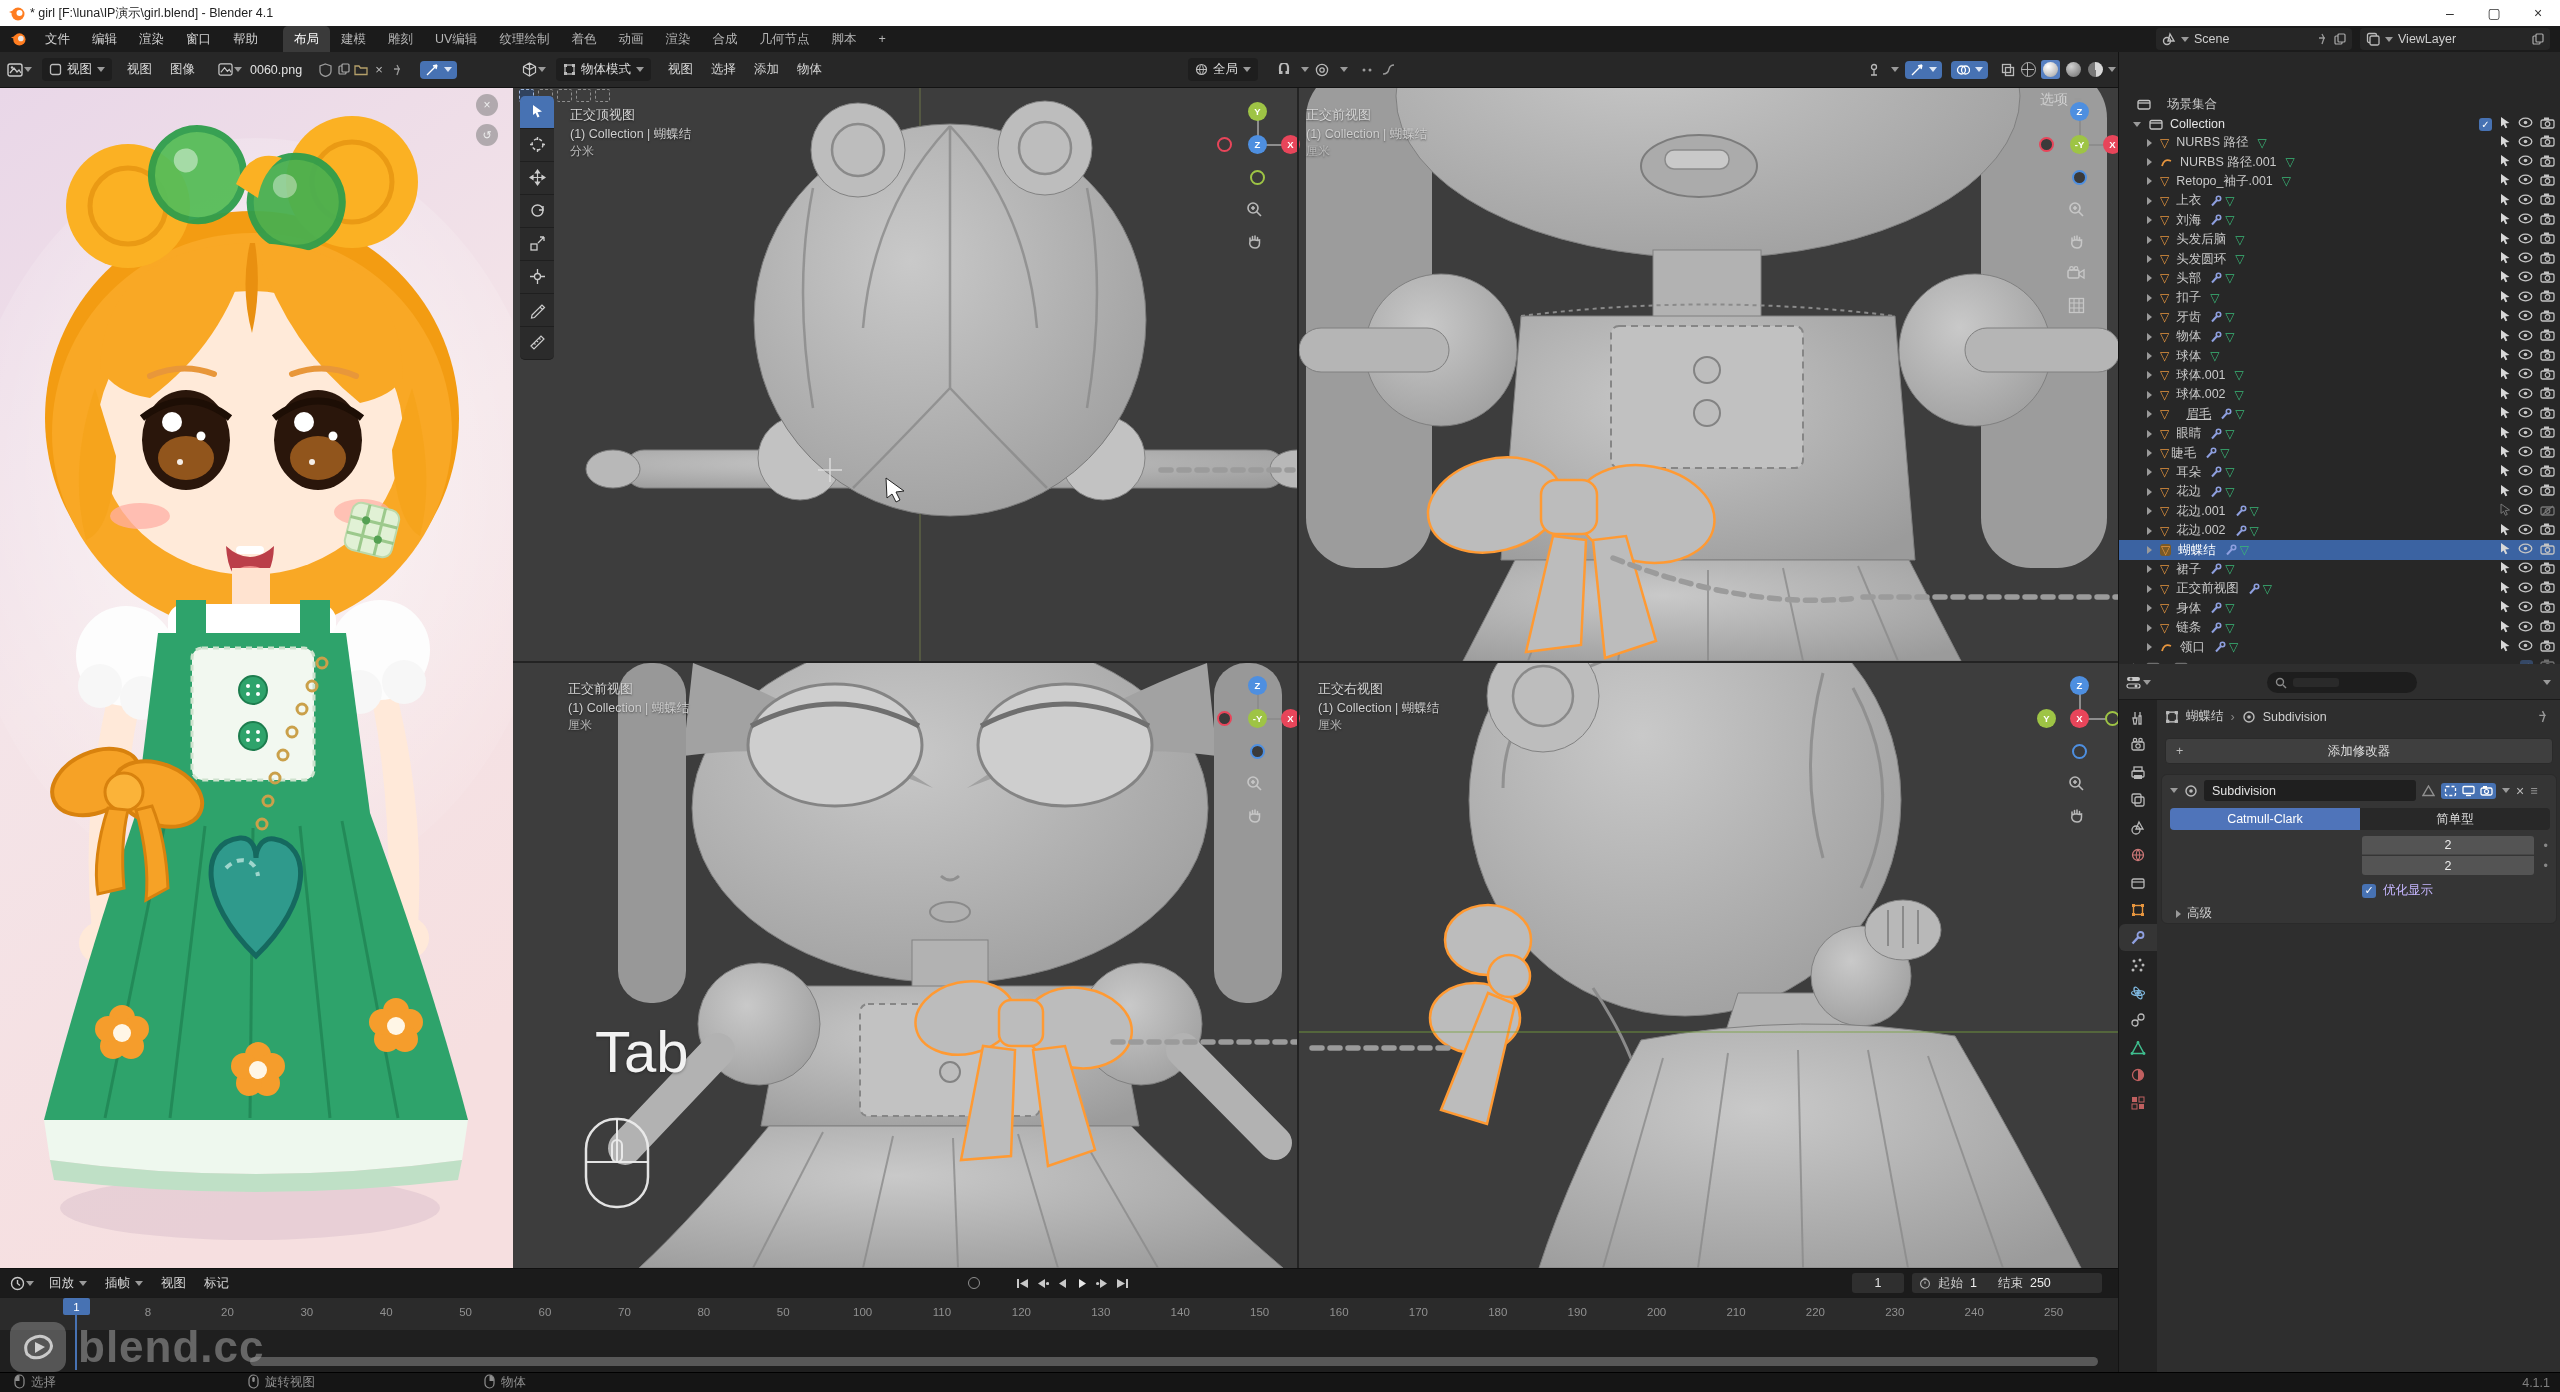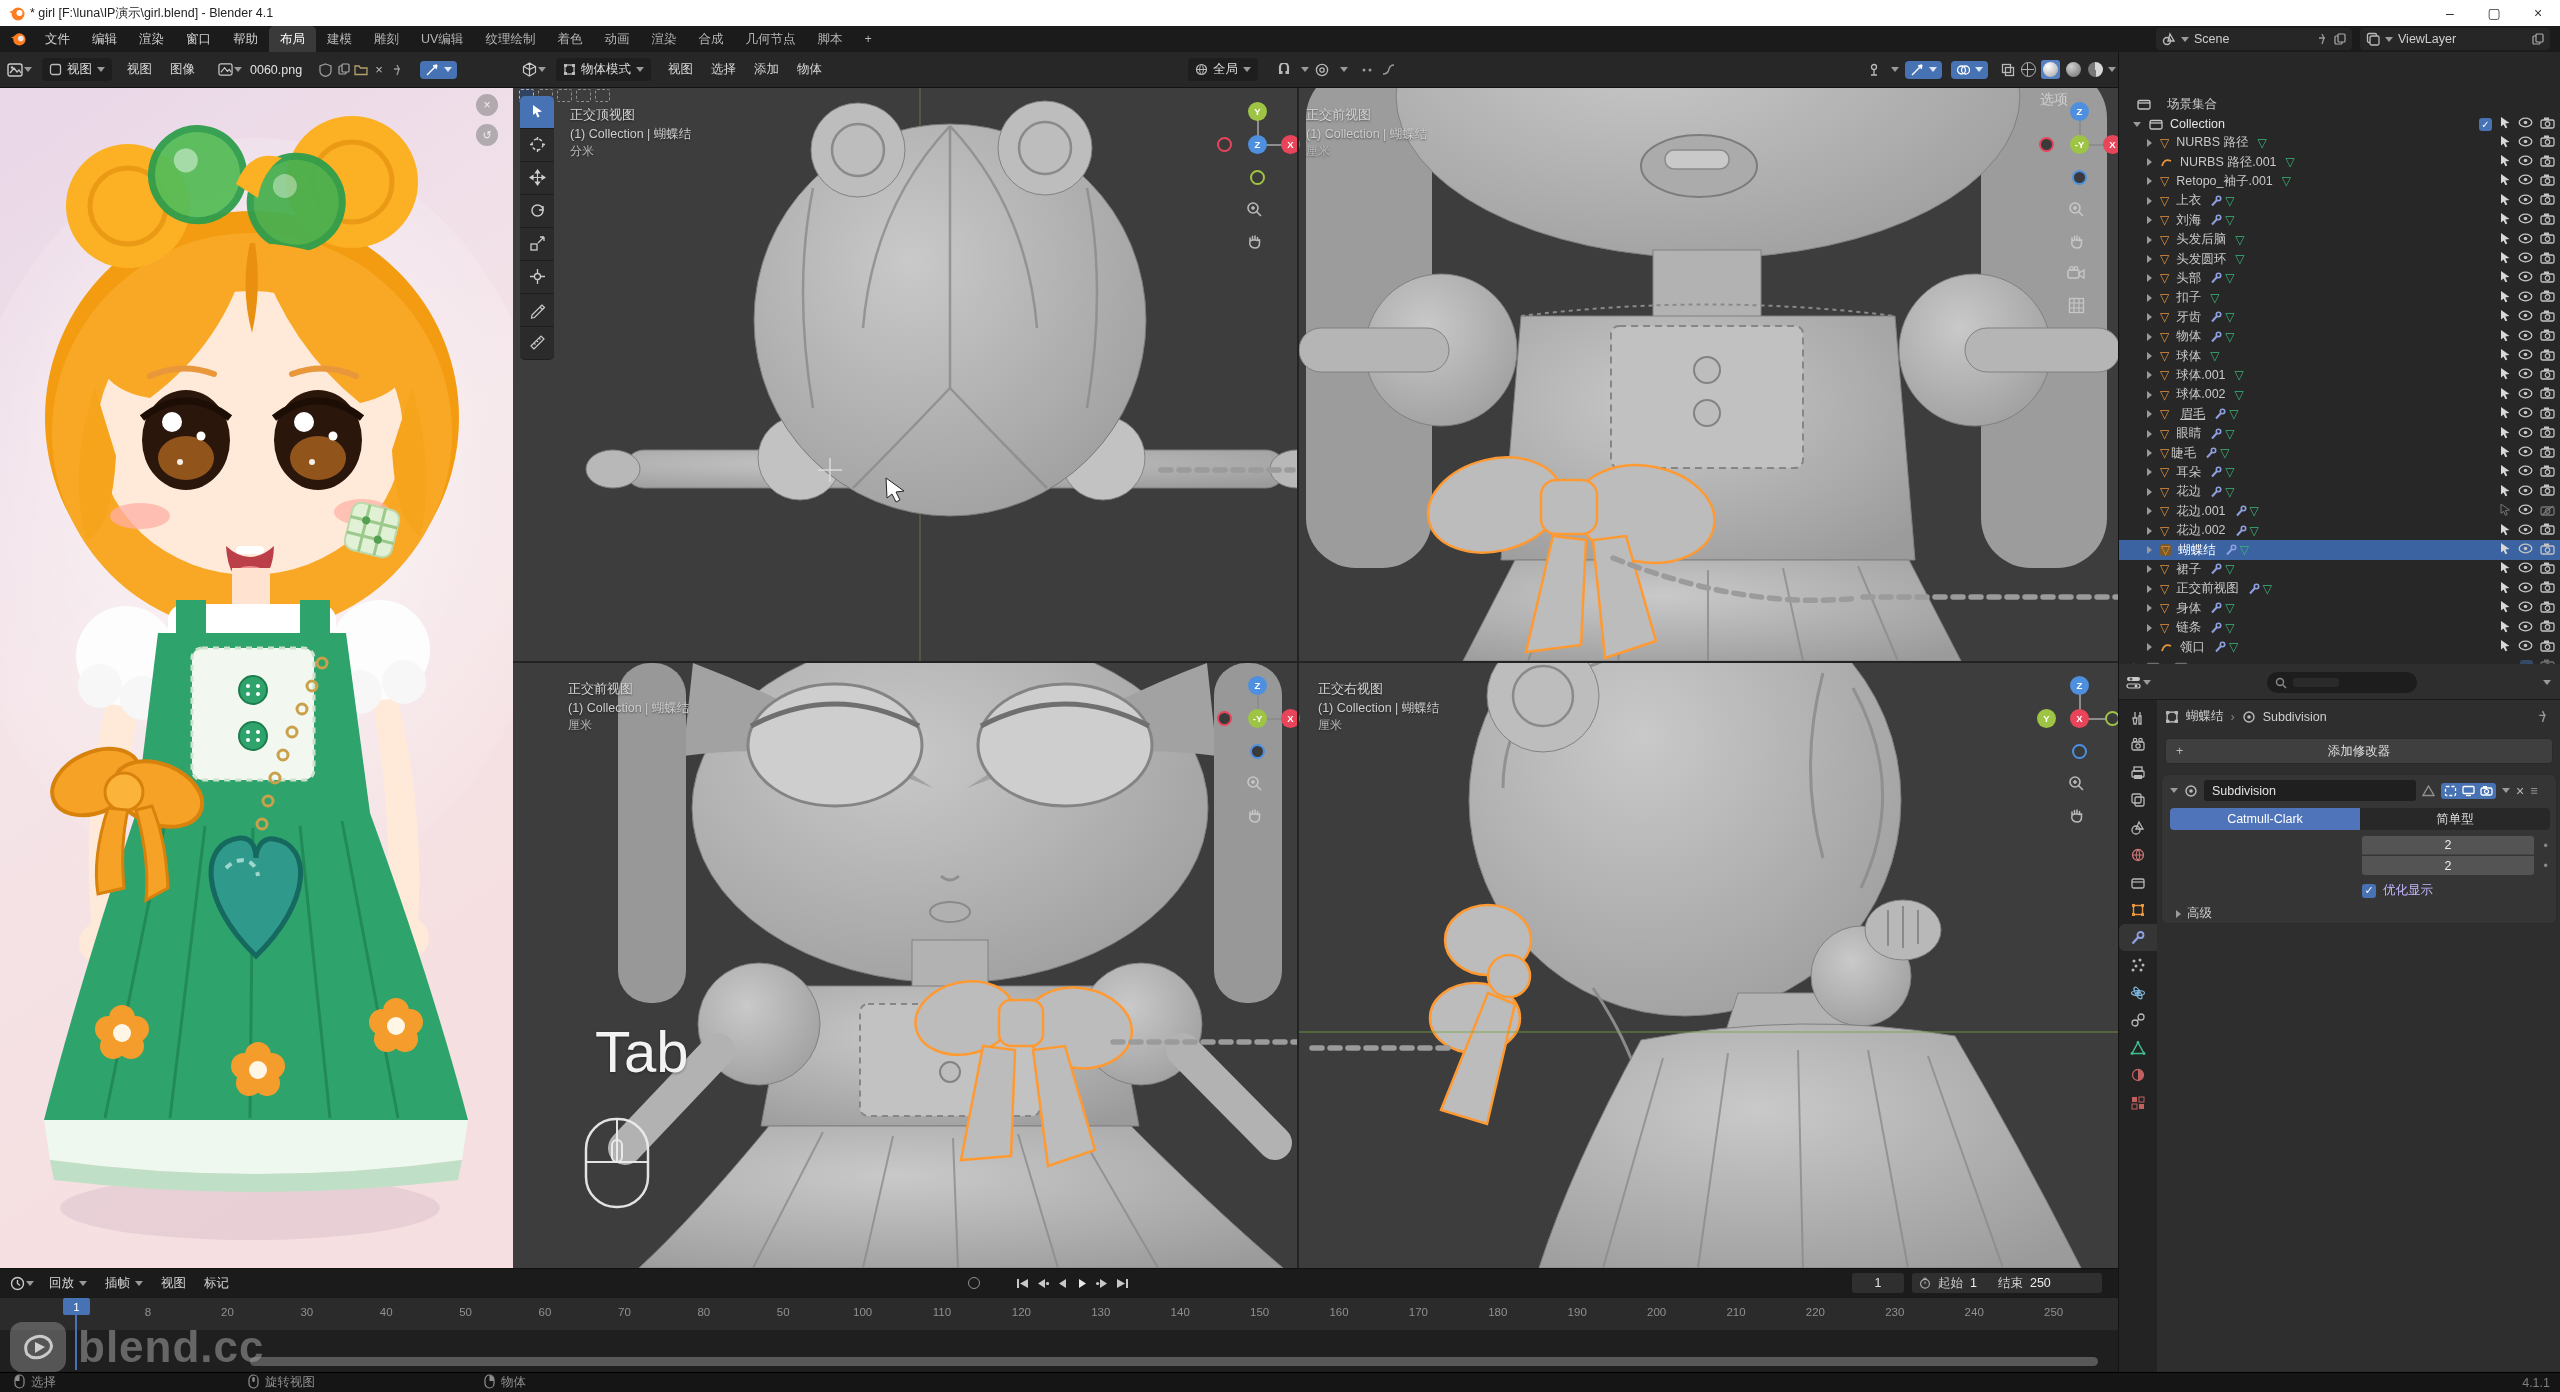--- a/index.html
+++ b/index.html
@@ -109,21 +109,21 @@
         <circle cx="11.5" cy="8" r="3" fill="#e8e8e8"></circle>
         <path d="M1 7 L9 4 L6 9 Z" fill="#ff7d20"></path>
       </svg>
     <div id="main-menus" style="display:flex">
         <div class="menu-item">文件</div>
         <div class="menu-item">编辑</div>
         <div class="menu-item">渲染</div>
         <div class="menu-item">窗口</div>
         <div class="menu-item">帮助</div>
       </div>
-    <div id="workspace-tabs" style="display:flex;height:26px;align-items:center">
+    <div id="workspace-tabs" style="display:flex;margin-left:14px;height:26px;align-items:center">
         <div class="ws-tab active">布局</div>
         <div class="ws-tab">建模</div>
         <div class="ws-tab">雕刻</div>
         <div class="ws-tab">UV编辑</div>
         <div class="ws-tab">纹理绘制</div>
         <div class="ws-tab">着色</div>
         <div class="ws-tab">动画</div>
         <div class="ws-tab">渲染</div>
         <div class="ws-tab">合成</div>
         <div class="ws-tab">几何节点</div>
@@ -1250,21 +1250,21 @@
                 <circle cx="7.5" cy="7" r="2.3" fill="none" stroke="#c4c4c4" stroke-width="1.2"></circle>
                 <rect x="4" y="0.5" width="5" height="2.5" fill="#c4c4c4"></rect>
               </svg></span>
     </span>
         </div>
         <div class="ol-row" style="top:352.59999999999997px;height:19.4px">
     <span style="margin-left:28px" class="ol-expand"></span>
     <span style="margin-left:8px;display:inline-flex;">
             <span class="tri mesh-ic">▽</span>
           </span>
-    <span style="margin-left:11px;text-decoration:underline;">眉毛</span>
+    <span style="margin-left:17px;text-decoration:underline;">眉毛</span>
     <span style="margin-left:9px;display:inline-flex;gap:3px">
             <svg width="12" height="12" viewBox="0 0 12 12">
               <circle cx="8.5" cy="3.5" r="2.2" fill="none" stroke="#8fa0e0" stroke-width="1.6"></circle>
               <path d="M2 10.5 L6.8 5.3" stroke="#8fa0e0" stroke-width="2"></path>
             </svg>
             <span class="tri data-ic">▽</span>
           </span>
     <span class="ol-right">
       <span><svg width="12" height="13" viewBox="0 0 12 13">
                 <path d="M2 1 L10.5 7 L6.3 7.6 L8.3 11.4 L6.4 12.3 L4.6 8.4 L2 10.4 Z" fill="#d8d8d8"></path>

